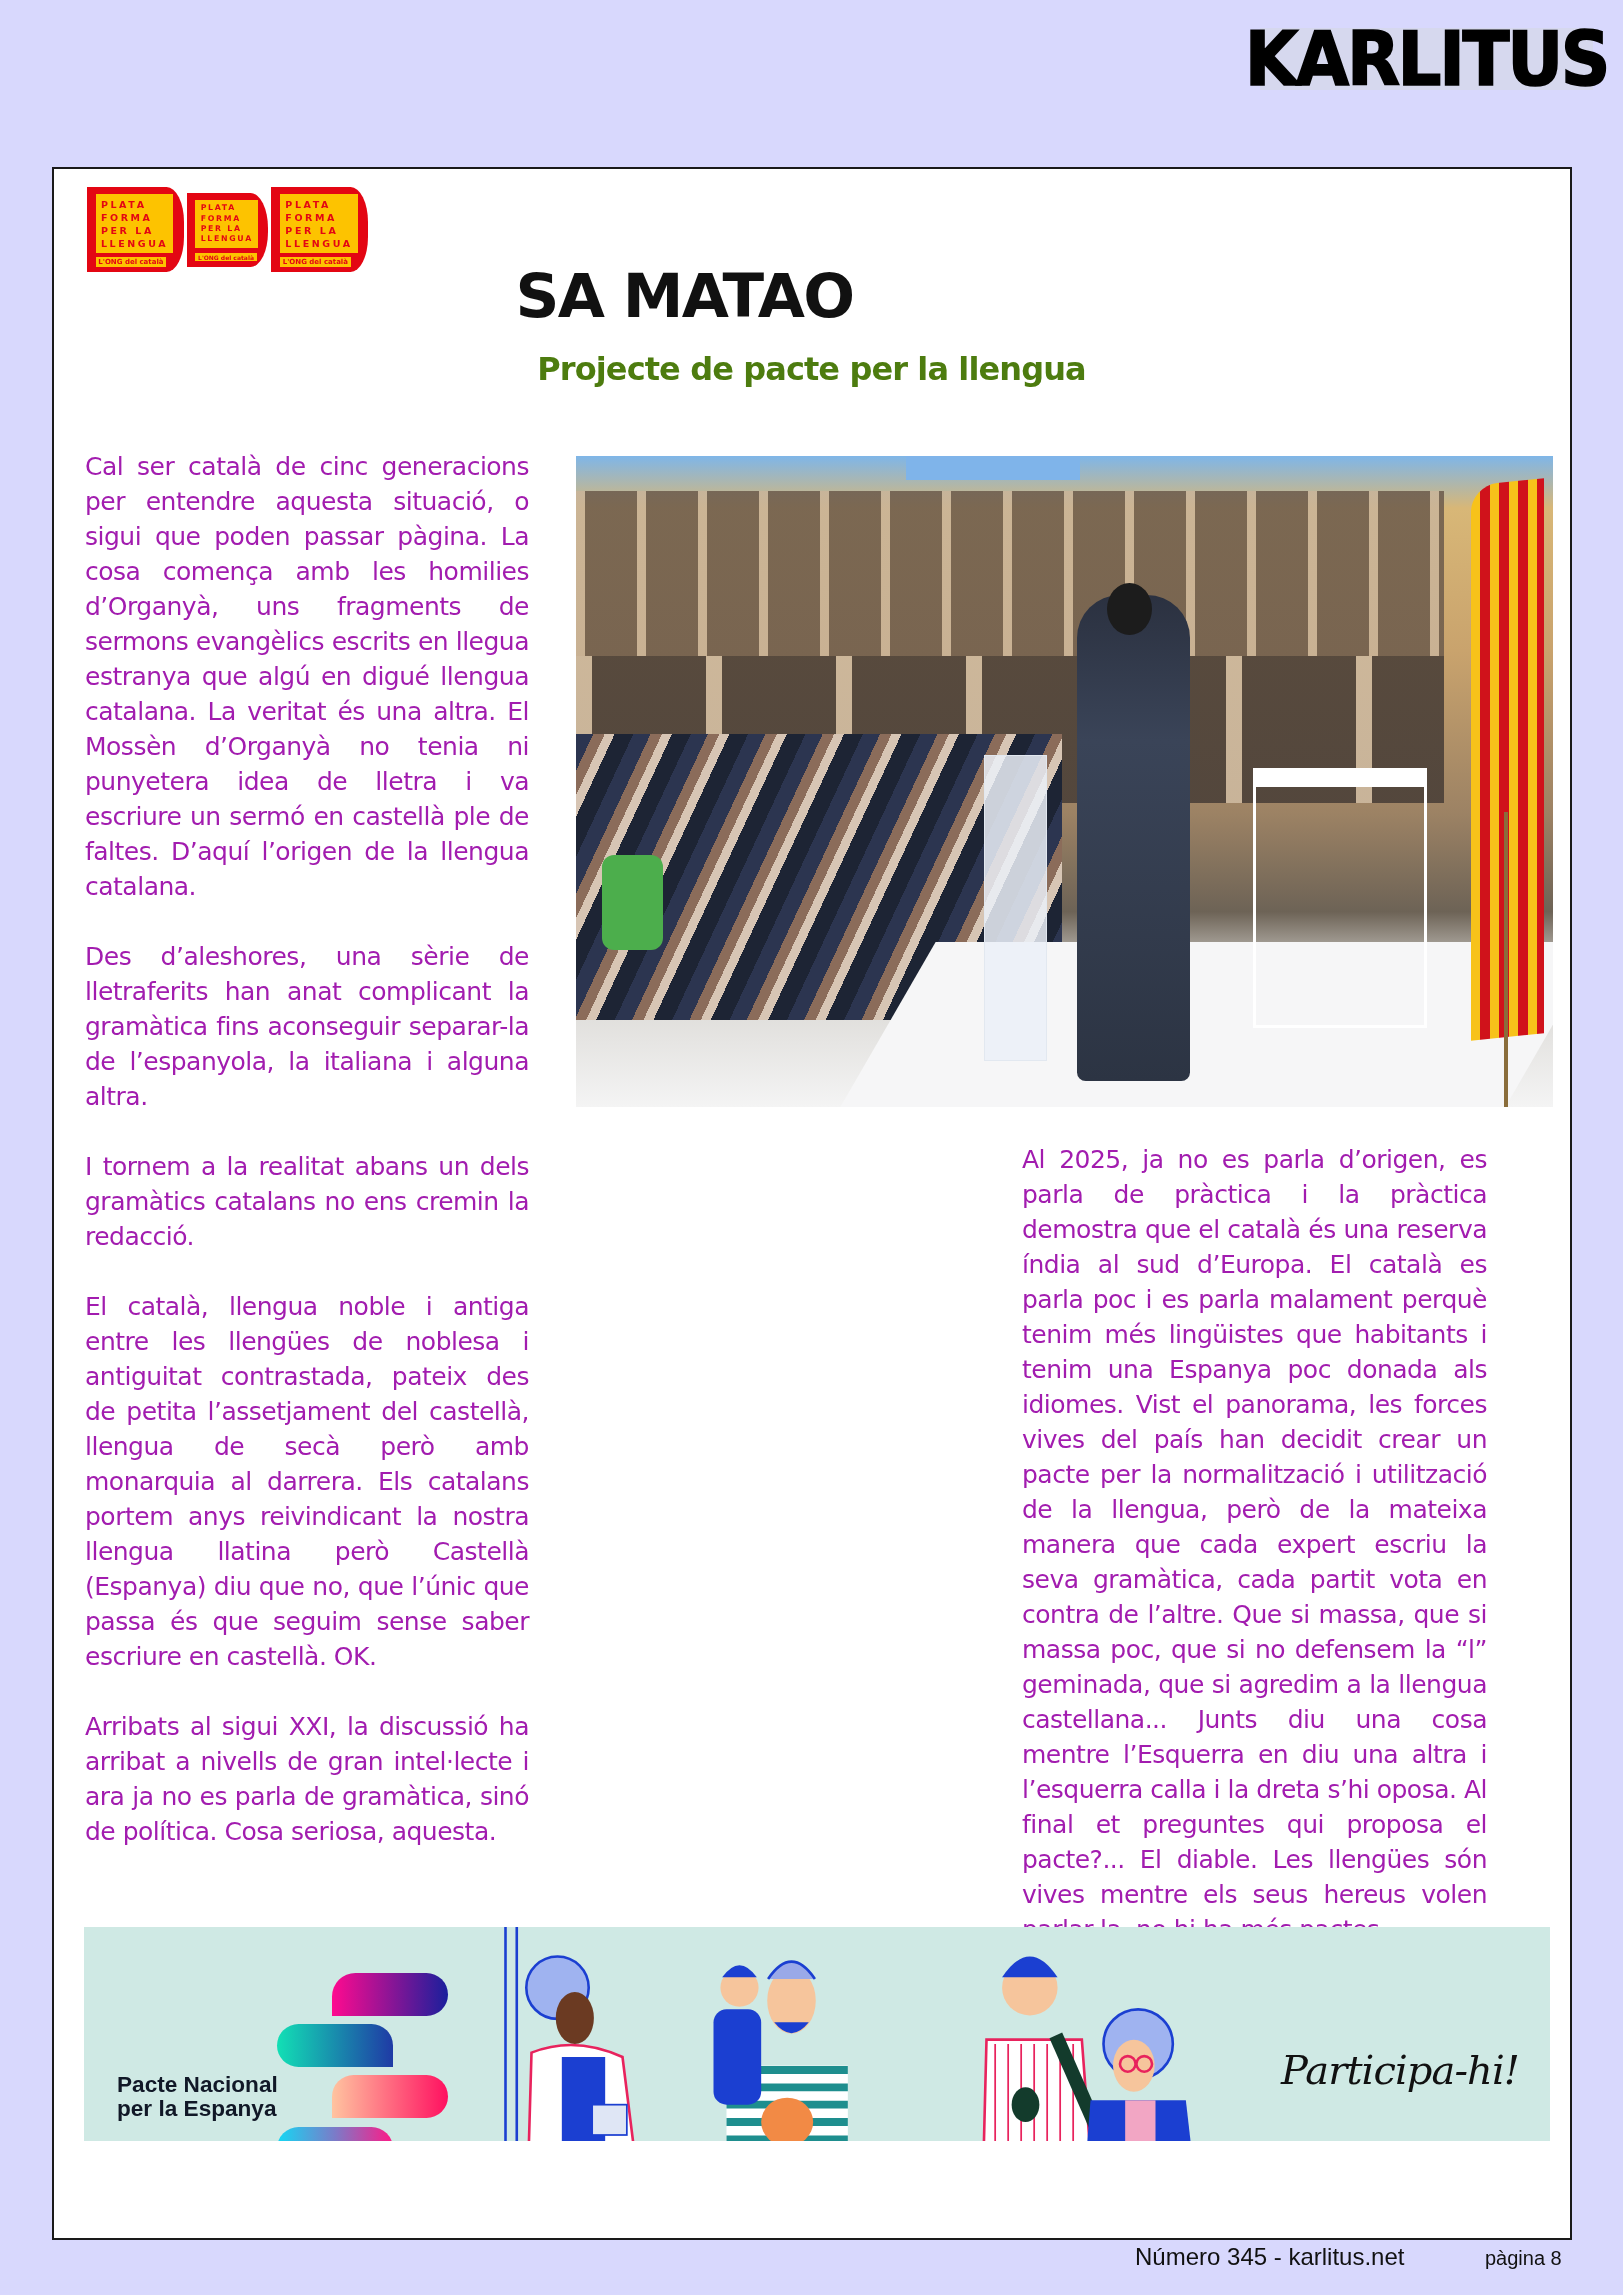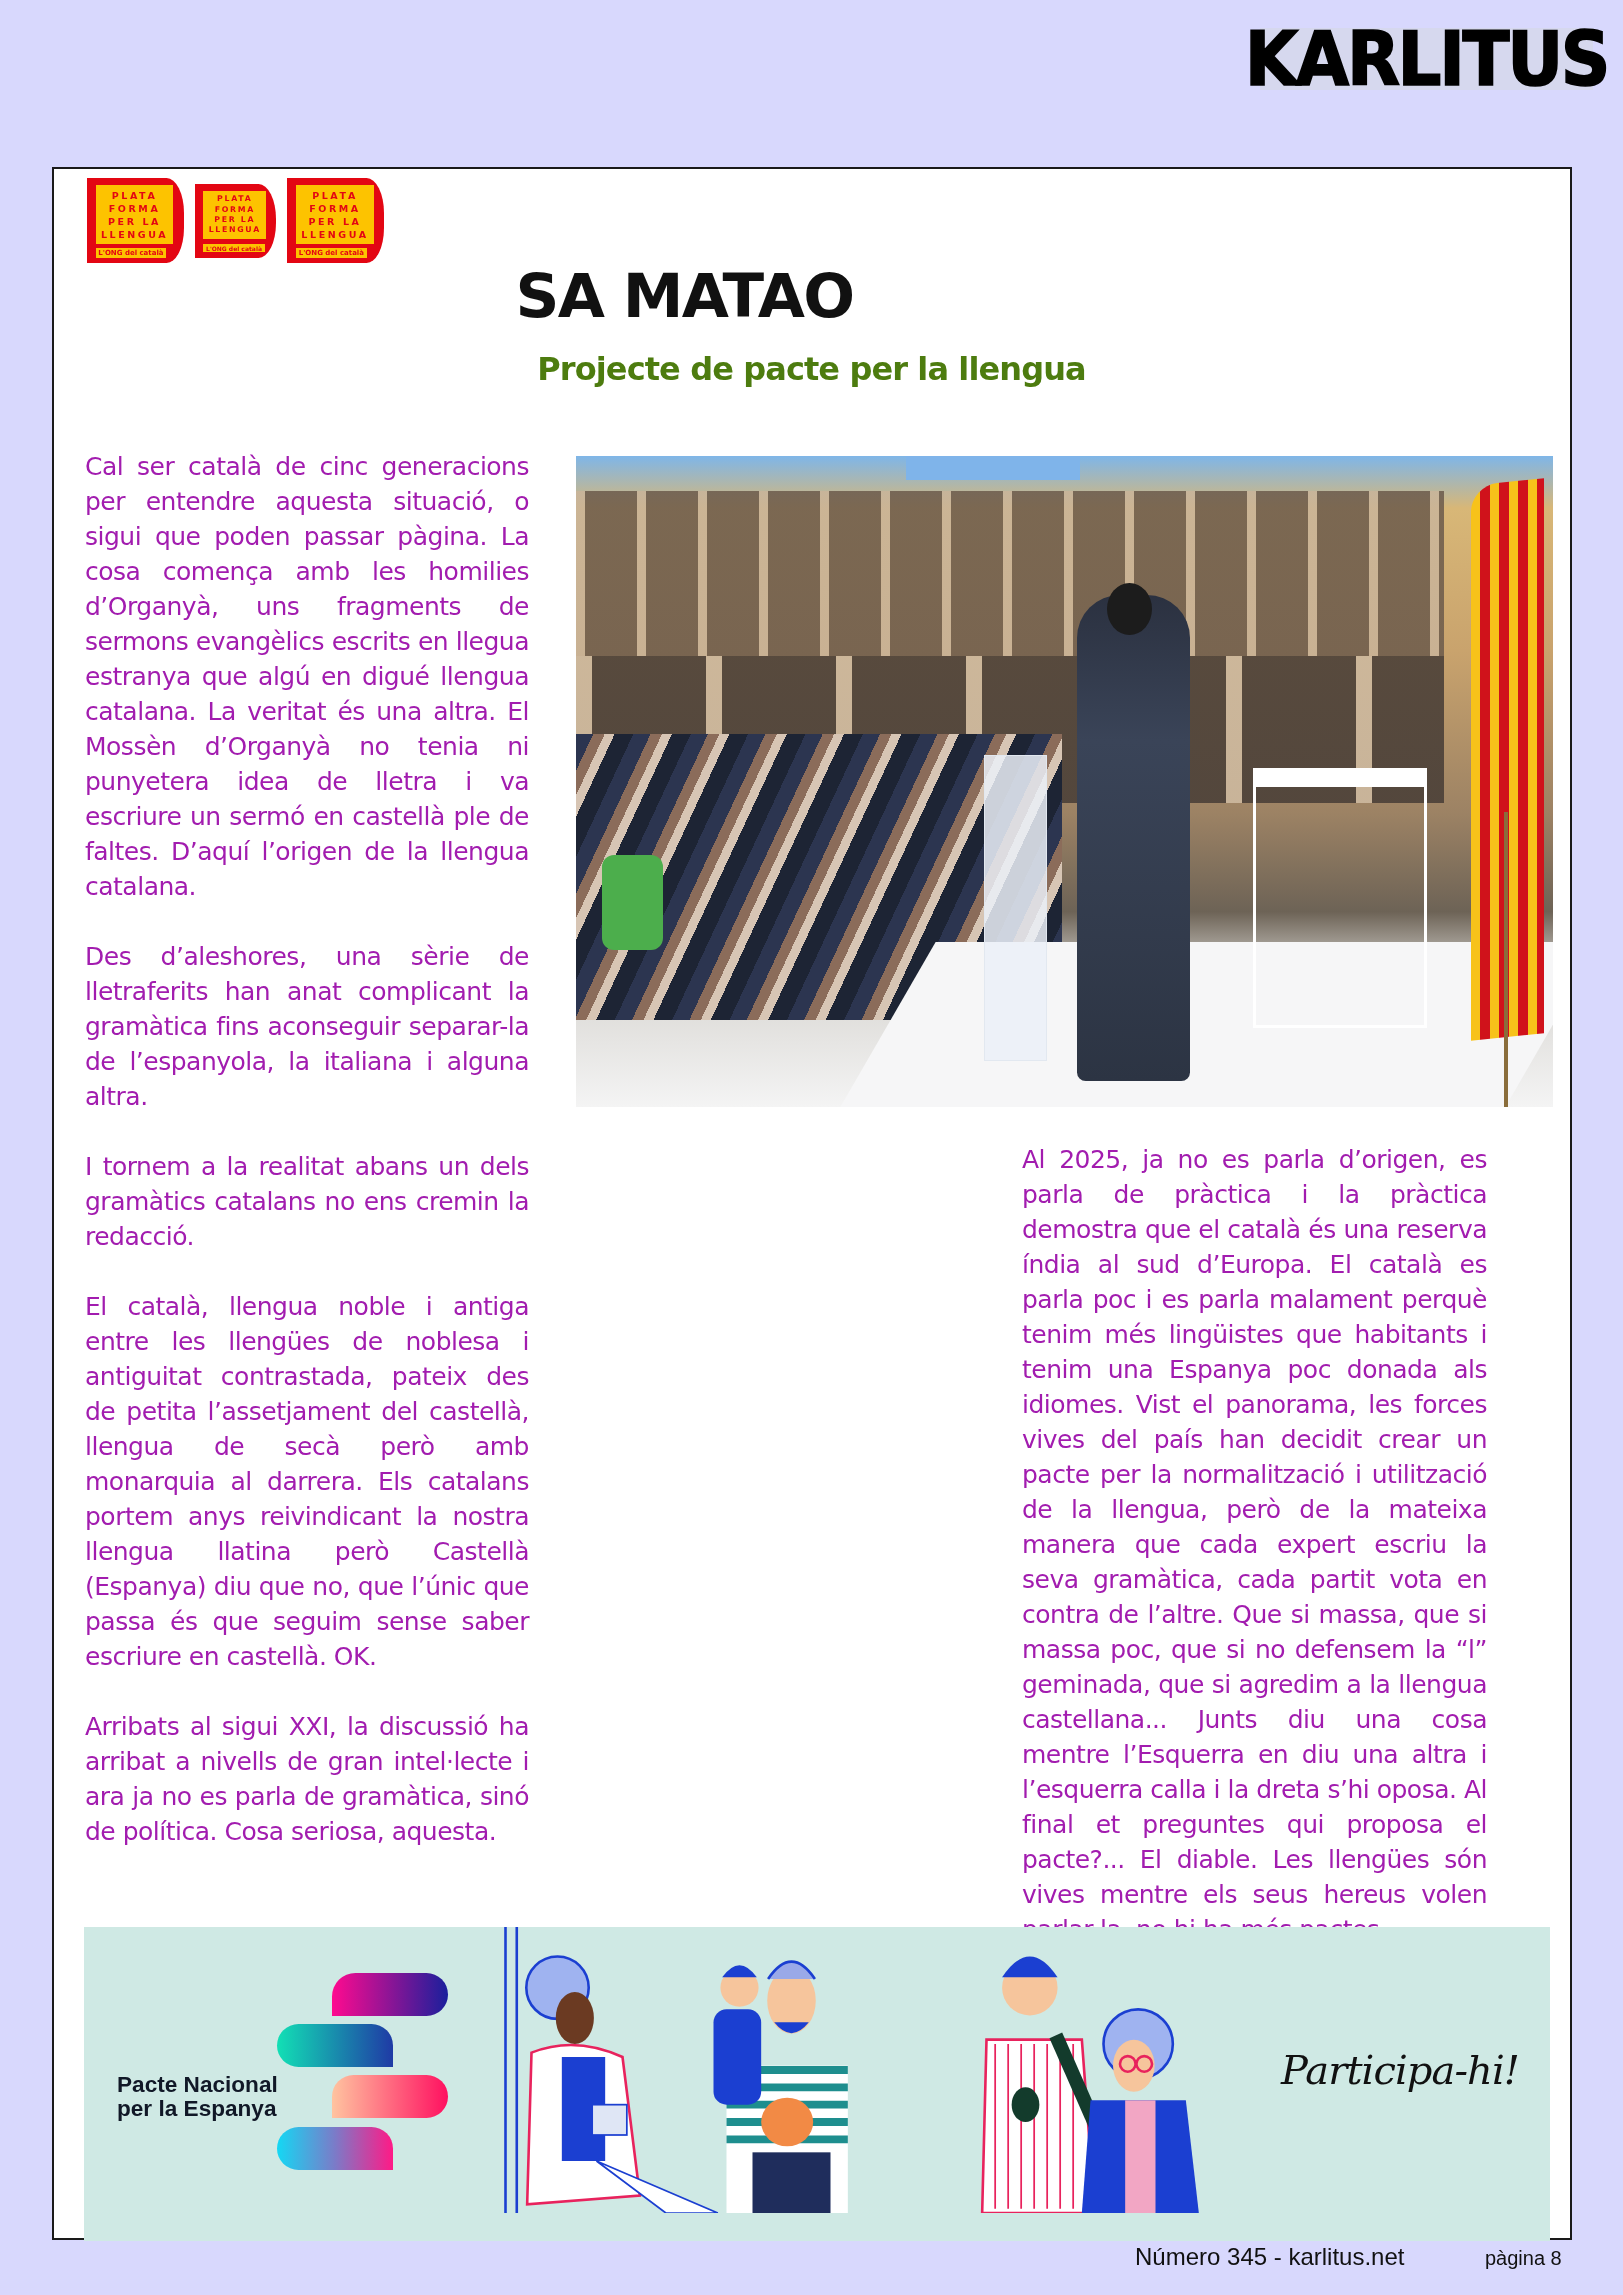--- a/index.html
+++ b/index.html
@@ -12,21 +12,21 @@
     background:#d6d8ee; display:flex; align-items:center; justify-content:center;
   }
   .masthead span {
     font-family:"DejaVu Sans", sans-serif; font-weight:900; font-size:75px; letter-spacing:-2.6px;
     color:#000; transform:scaleX(0.92); display:inline-block; -webkit-text-stroke:1.7px #000;
   }
   .frame {
     position:absolute; left:52px; top:167px; width:1520px; height:2073px;
     background:#fff; border:2.6px solid #1a1a1a; box-sizing:border-box;
   }
-  .logos { position:absolute; left:87px; top:178px; display:flex; gap:11px; align-items:center;text-align:center; }
+  .logos { position:absolute; left:87px; top:187px; display:flex; gap:3px; align-items:center; }
   .pl-logo { background:#e30613; border-top-right-radius:17.4px 35px; border-bottom-right-radius:17.4px 35px;
     padding:7px 10.4px 5.2px 8.7px; display:flex; flex-direction:column; align-items:flex-start; }
   .pl-logo .sq { background:#fdc300; padding:3.5px 5.2px; font-family:"DejaVu Sans", sans-serif;
     font-size:9.5px; line-height:13px; letter-spacing:2.6px; color:#e30613; font-weight:bold; }
   .pl-logo .tag { margin-top:4.3px; background:#fdc300; color:#e30613; font-size:7px; font-weight:bold;
     font-family:"DejaVu Sans", sans-serif; padding:0.9px 2.6px; }
   .pl-logo.small .sq { font-size:7.8px; line-height:10.4px; letter-spacing:1.7px; }
   .pl-logo.small .tag { font-size:6px; }
   .title {
     position:absolute; left:0; top:260px; width:1369px; text-align:center;
@@ -58,21 +58,21 @@
   .photo .stage { position:absolute; left:312px; top:486px; width:665px; height:165px; background:#f6f6f7; transform:skewX(-30deg); }
   .photo .podium { position:absolute; left:408px; top:299px; width:61px; height:304px; background:rgba(235,240,248,.85); border:1.7px solid #e2e8f0; }
   .photo .speaker { position:absolute; left:501px; top:139px; width:113px; height:486px;
     background:linear-gradient(180deg,#2b3140 0%,#3a4458 30%,#2c3443 100%); border-radius:43px 43px 8.7px 8.7px; }
   .photo .head { position:absolute; left:531px; top:127px; width:45px; height:52px; background:#1c1c1c; border-radius:50%; }
   .photo .table { position:absolute; left:677px; top:312px; width:174px; height:260px; border:3.5px solid #fff; border-top-width:19px; box-sizing:border-box; }
   .photo .flag { position:absolute; left:895px; top:26px; width:73px; height:555px;
     background:repeating-linear-gradient(90deg,#f7c21a 0 9.5px,#d0121b 9.5px 19px); transform:skewY(-6deg); border-radius:26px 0 0 0; }
   .photo .pole { position:absolute; left:928px; top:356px; width:4.3px; height:295px; background:#8a6d3b; }
   .banner {
-    position:absolute; left:84px; top:1927px; width:1466px; height:314px; background:#cfe9e4; overflow:hidden;
+    position:absolute; left:84px; top:1927px; width:1466px; height:214px; background:#cfe9e4; overflow:hidden;
   }
   .pnl-text { position:absolute; left:33px; top:146px; font-family:"Liberation Sans", sans-serif; font-weight:bold;
     font-size:22.6px; line-height:24px; color:#111827; }
   .bar { position:absolute; height:43px; border-radius:0 22px 22px 0; }
   .b1 { left:248px; top:46px; width:116px; background:linear-gradient(90deg,#ff0a8f,#1a1f9c); border-radius:0 22px 22px 0; border-top-left-radius:24px; }
   .b2 { left:193px; top:97px; width:116px; background:linear-gradient(90deg,#12e0b5,#1f3aa5); border-radius:22px 22px 0 22px; }
   .b3 { left:248px; top:148px; width:116px; background:linear-gradient(90deg,#ffc4a0,#ff1060); border-radius:22px 22px 22px 0; }
   .b4 { left:193px; top:200px; width:116px; background:linear-gradient(90deg,#14d8f4,#7b7bc8,#ff1a86); border-radius:22px 22px 0 22px; }
   .illus { position:absolute; left:408px; top:0; width:781px; height:286px; }
   .participa {

